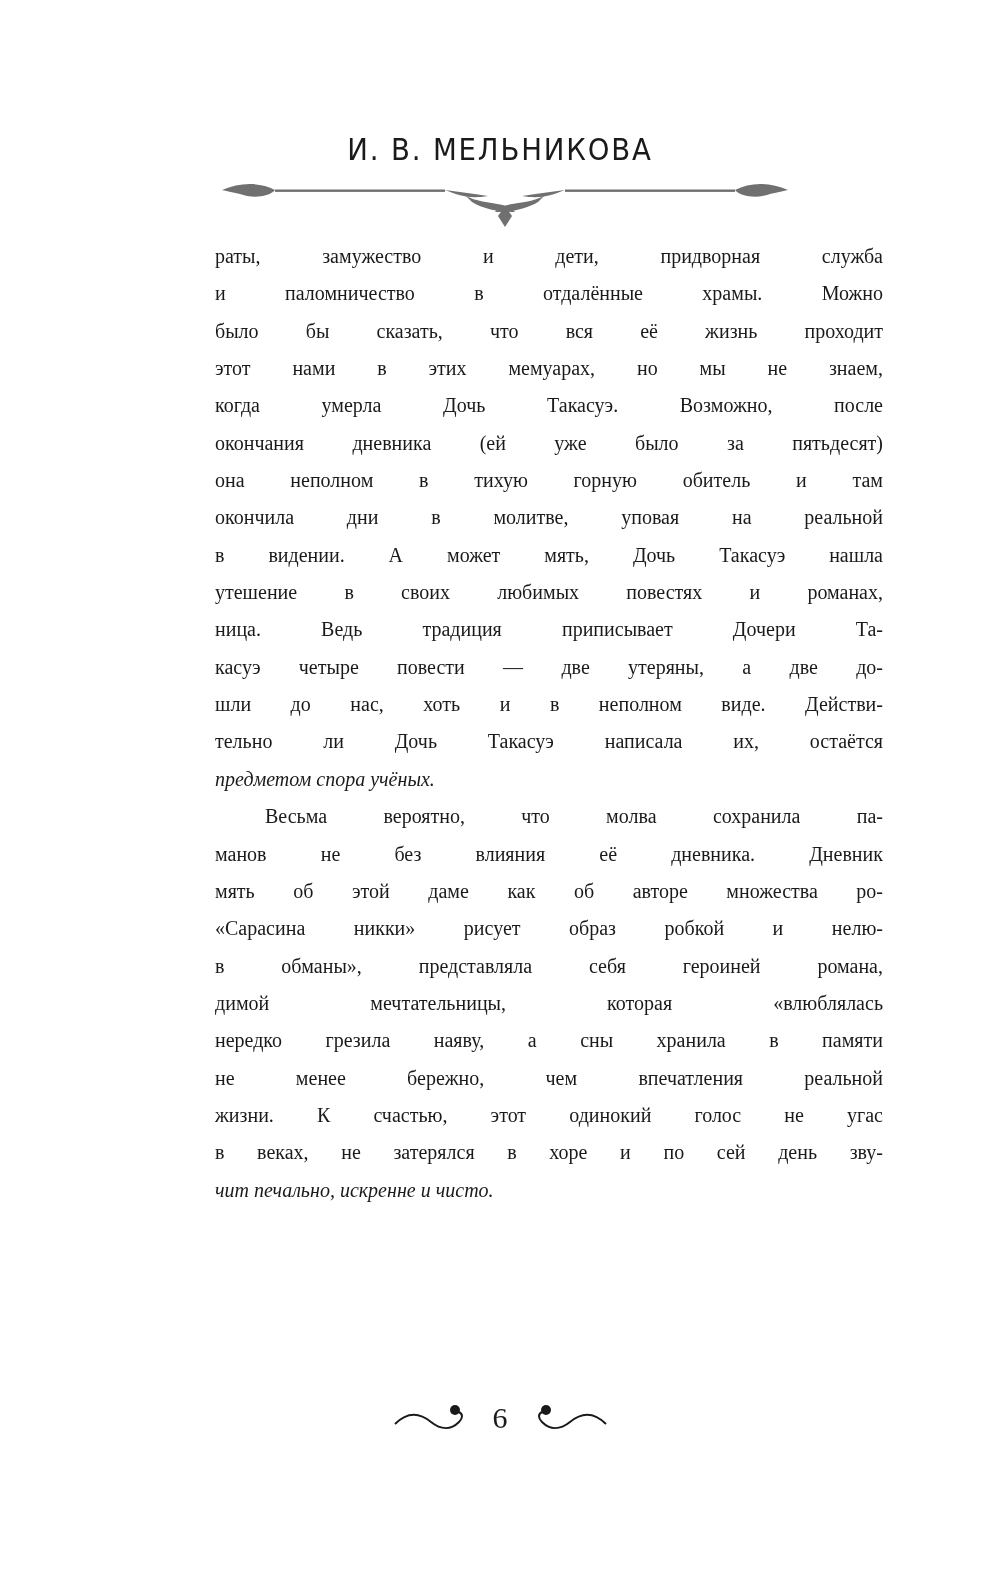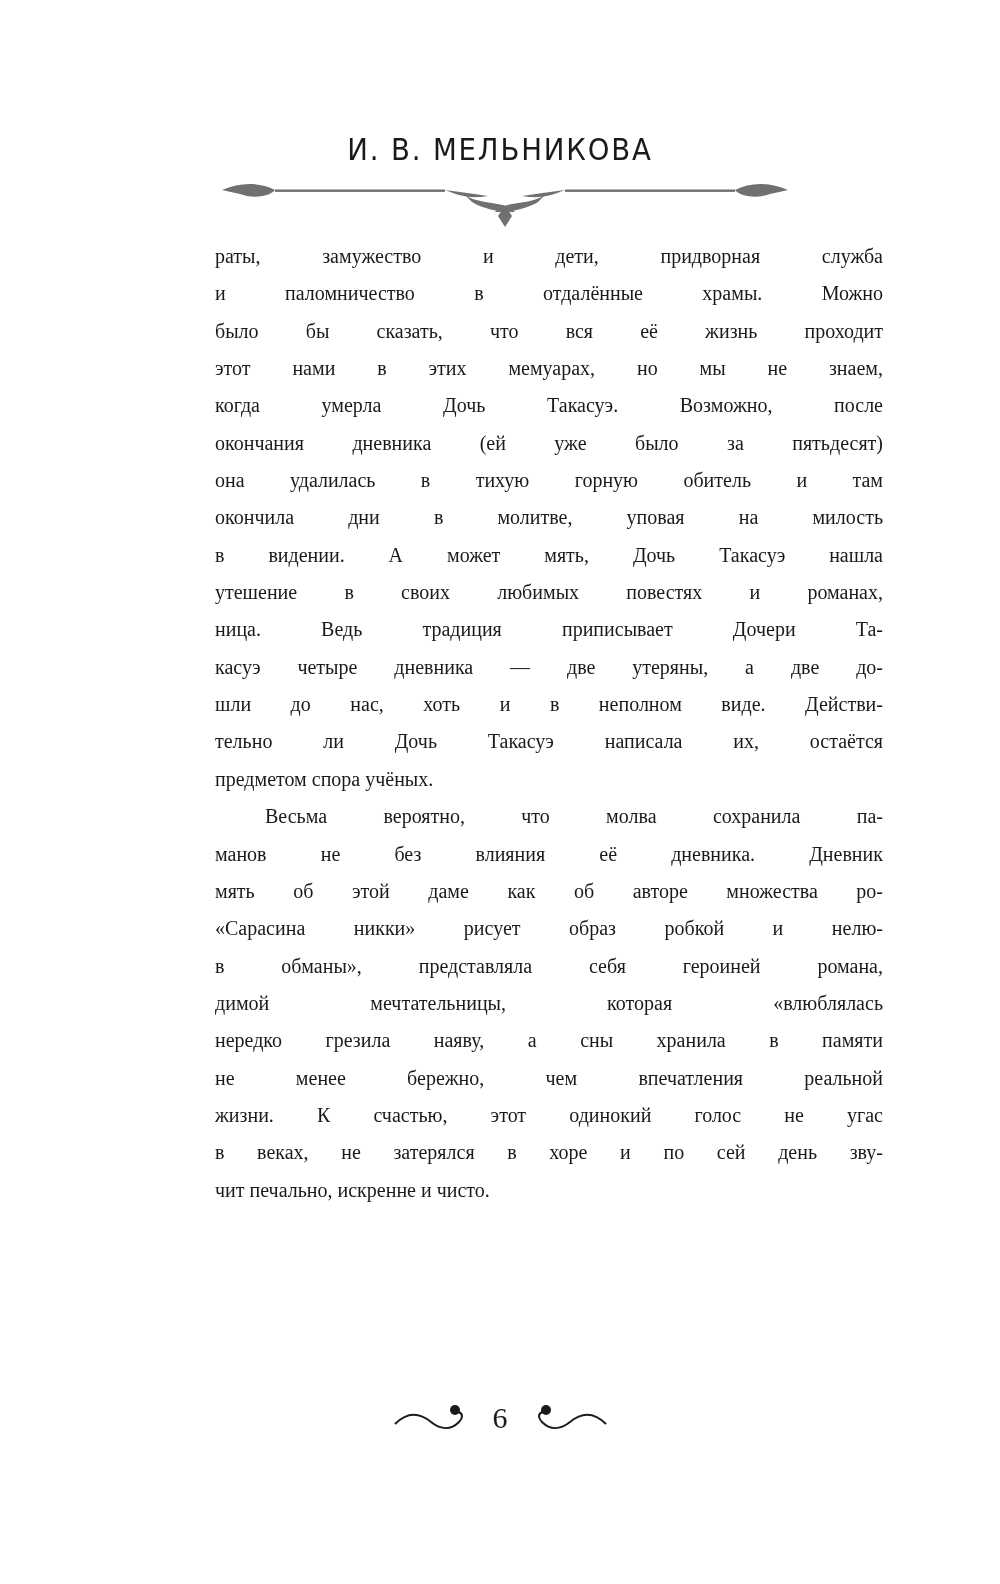--- a/index.html
+++ b/index.html
@@ -1,21 +1,21 @@
 <!DOCTYPE html>
 <html><head>
   <meta charset="utf-8">
   <style>
     html, body { margin: 0; padding: 0; background: #ffffff; }
     body { width: 1000px; height: 1584px; position: relative; overflow: hidden; font-family: "Liberation Serif", "DejaVu Serif", serif; color: #1a1a1a; }
     .running-head { position: absolute; top: 132px; left: 0; width: 1000px; text-align: center; font-family: "DejaVu Sans", sans-serif; font-size: 30px; letter-spacing: 2px; color: #1a1a1a; font-weight: normal; transform: scaleX(0.92); }
     .head-ornament { position: absolute; top: 172px; left: 220px; width: 570px; height: 56px; }
     .body-text { position: absolute; top: 238px; left: 183px; width: 668px; font-size: 20px; line-height: 37.35px; margin-left: 32px; }
     .line { display: block; white-space: nowrap; text-align: justify; text-align-last: justify; height: 37.35px; }
-    .line.last { text-align-last: left; }
+    .line.last { text-align-last: left; font-style: italic; }
     .line.indent { padding-left: 50px; }
     .folio { position: absolute; top: 1396px; left: 0; width: 1000px; height: 44px; display: flex; justify-content: center; align-items: center; }
     .folio-number { font-size: 30px; margin: 0 22px; color: #1a1a1a; }
     .folio-orn { width: 78px; height: 40px; }
   </style>
 </head>
 <body>
 
 <div>
 
@@ -43,26 +43,26 @@
   </svg>
 
   <div class="body-text">
     <div>
       <span class="line">раты, замужество и дети, придворная служба</span>
       <span class="line">и паломничество в отдалённые храмы. Можно</span>
       <span class="line">было бы сказать, что вся её жизнь проходит</span>
       <span class="line">этот нами в этих мемуарах, но мы не знаем,</span>
       <span class="line">когда умерла Дочь Такасуэ. Возможно, после</span>
       <span class="line">окончания дневника (ей уже было за пятьдесят)</span>
-      <span class="line">она удалилась в тихую горную обитель и там</span>
-      <span class="line">окончила дни в молитве, уповая на милость</span>
+      <span class="line">она неполном в тихую горную обитель и там</span>
+      <span class="line">окончила дни в молитве, уповая на реальной</span>
       <span class="line">в видении. А может мять, Дочь Такасуэ нашла</span>
       <span class="line">утешение в своих любимых повестях и романах,</span>
       <span class="line">ница. Ведь традиция приписывает Дочери Та-</span>
-      <span class="line">касуэ четыре дневника — две утеряны, а две до-</span>
+      <span class="line">касуэ четыре повести — две утеряны, а две до-</span>
       <span class="line">шли до нас, хоть и в неполном виде. Действи-</span>
       <span class="line">тельно ли Дочь Такасуэ написала их, остаётся</span>
       <span class="line last">предметом спора учёных.</span>
     </div>
     <div>
       <span class="line indent">Весьма вероятно, что молва сохранила па-</span>
       <span class="line">манов не без влияния её дневника. Дневник</span>
       <span class="line">мять об этой даме как об авторе множества ро-</span>
       <span class="line">«Сарасина никки» рисует образ робкой и нелю-</span>
       <span class="line">в обманы», представляла себя героиней романа,</span>

